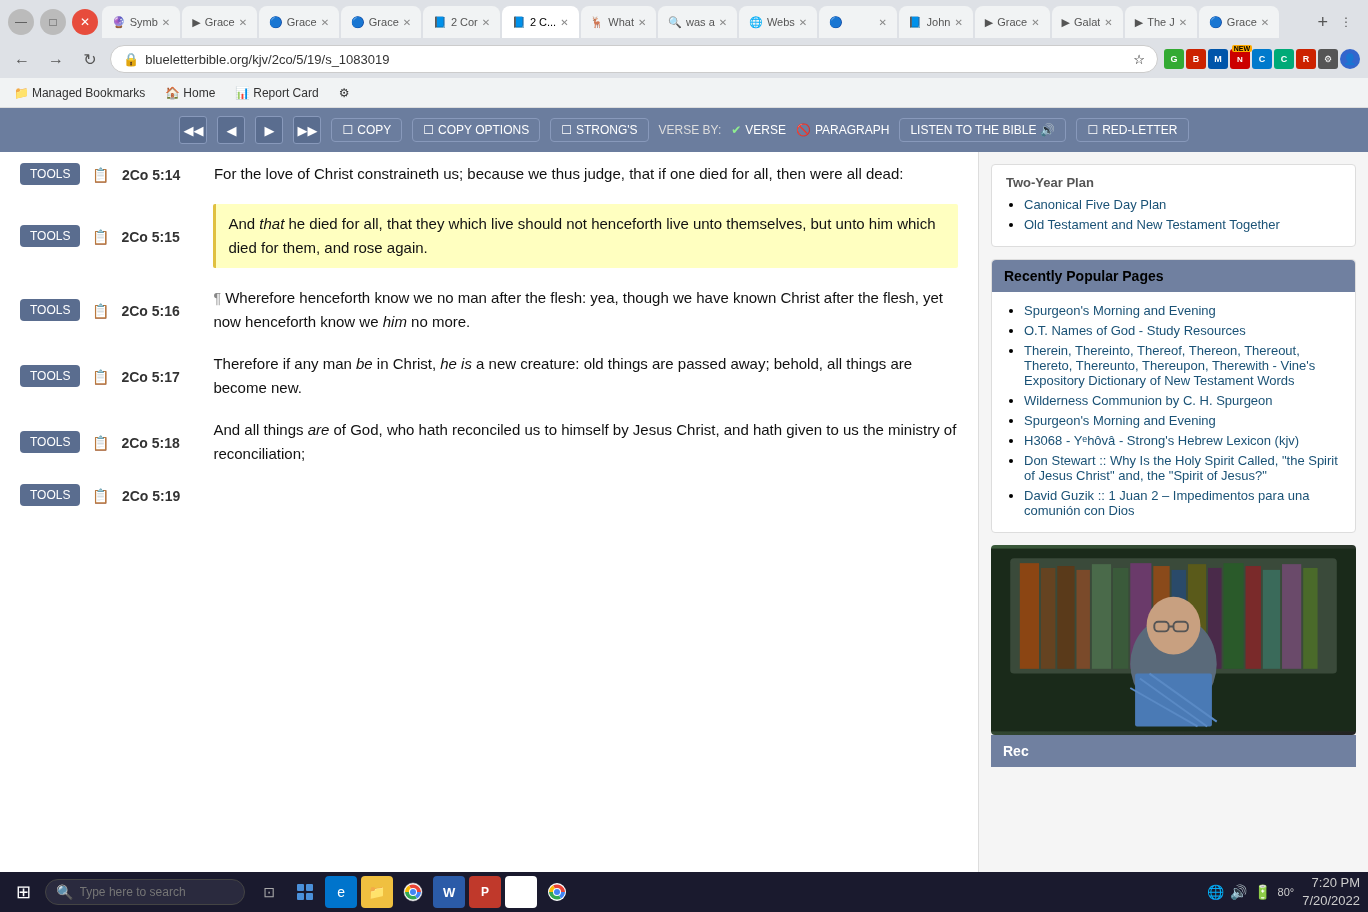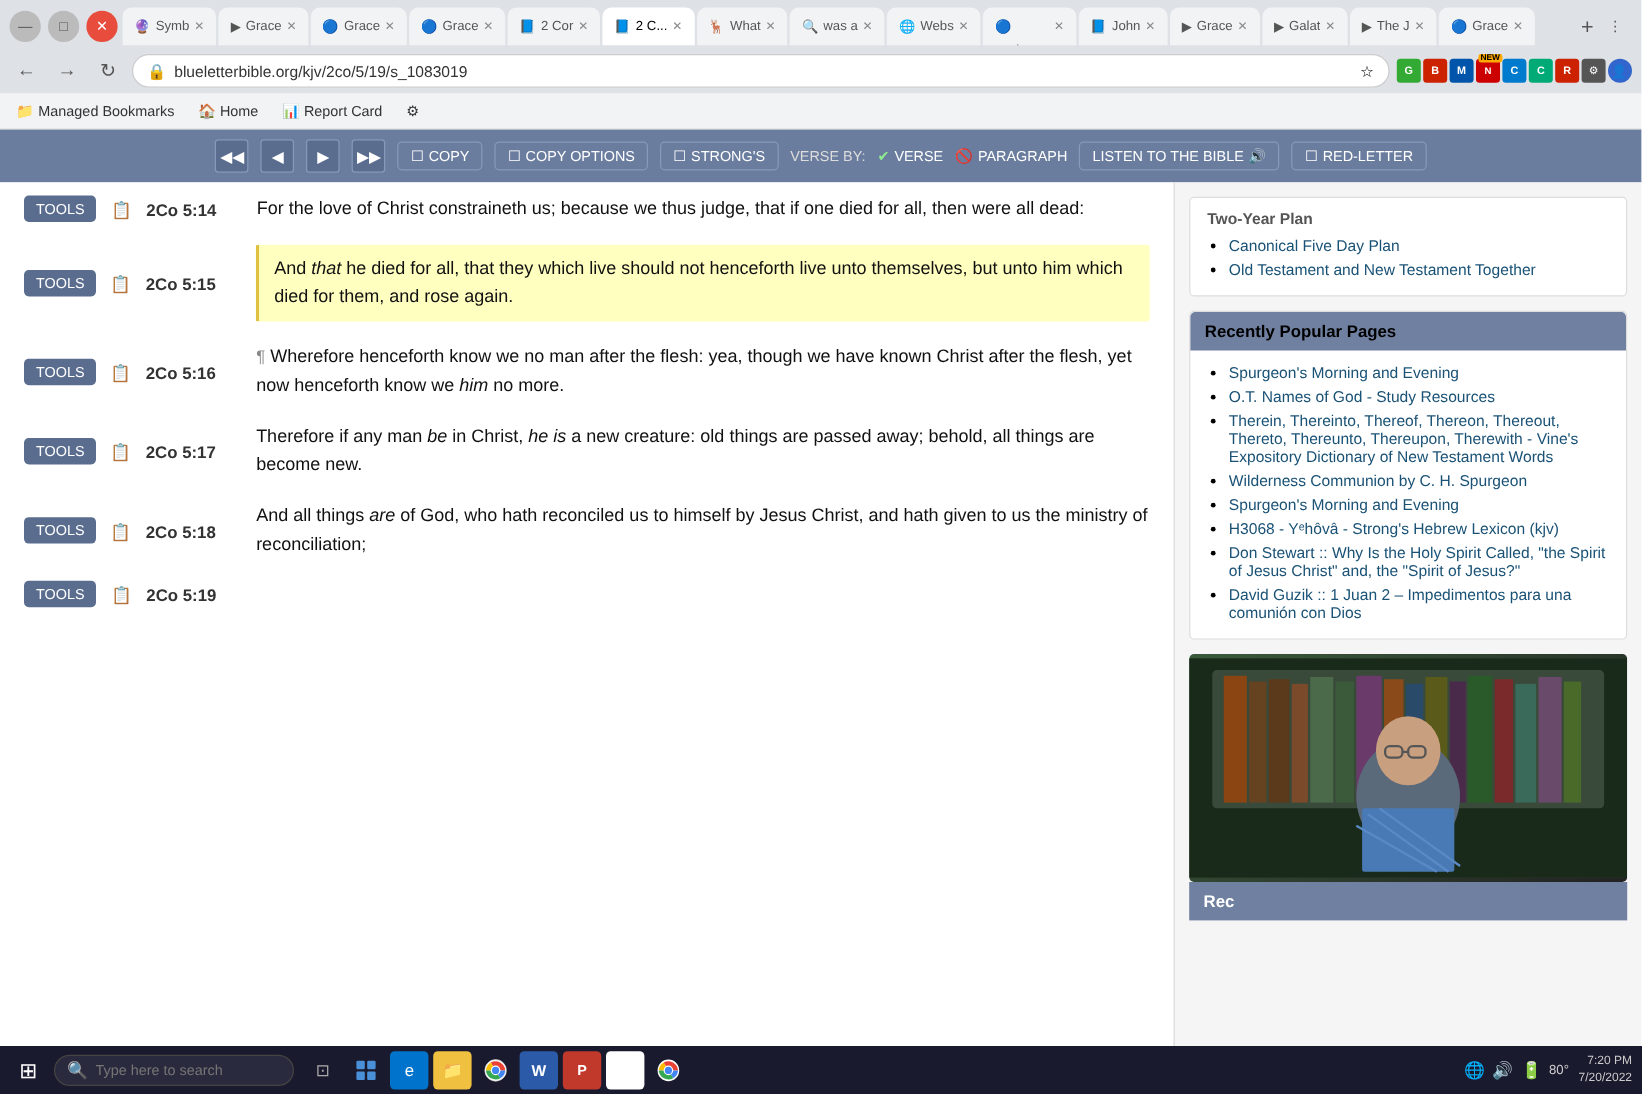--- a/index.html
+++ b/index.html
@@ -67,21 +67,21 @@
     .taskbar { background: #1a1a2e; color: #fff; display: flex; align-items: center; padding: 0 8px; height: 40px; position: fixed; bottom: 0; width: 1368px; }
     .start-btn { background: none; border: none; color: #fff; font-size: 18px; cursor: pointer; padding: 4px 8px; }
     .search-bar { background: #2a2a3e; border: 1px solid #444; border-radius: 16px; display: flex; align-items: center; gap: 6px; padding: 4px 10px; width: 200px; margin-left: 6px; }
     .search-bar input { background: none; border: none; color: #fff; font-size: 12px; outline: none; width: 140px; }
     .search-icon { color: #aaa; font-size: 14px; }
     .taskbar-icons { display: flex; gap: 4px; margin-left: 8px; }
     .taskbar-icon { width: 32px; height: 32px; border-radius: 4px; background: #333; display: flex; align-items: center; justify-content: center; cursor: pointer; font-size: 16px; }
     .taskbar-right { margin-left: auto; display: flex; align-items: center; gap: 8px; font-size: 12px; color: #ccc; }
     .sys-tray { display: flex; gap: 6px; align-items: center; }
     .sys-icon { font-size: 14px; cursor: pointer; }
-    .clock { text-align: right; font-size: 10px; line-height: 1.4; }
+    .clock { text-align: right; font-size: 13px; line-height: 1.4; }
   </style>
 </head>
 <body>
 
 <div class="browser-top">
   <div class="browser-controls">
     <button class="ctrl-btn">—</button>
     <button class="ctrl-btn">□</button>
     <button class="ctrl-btn" style="background:#e74c3c; color:#fff;">✕</button>
   </div>

